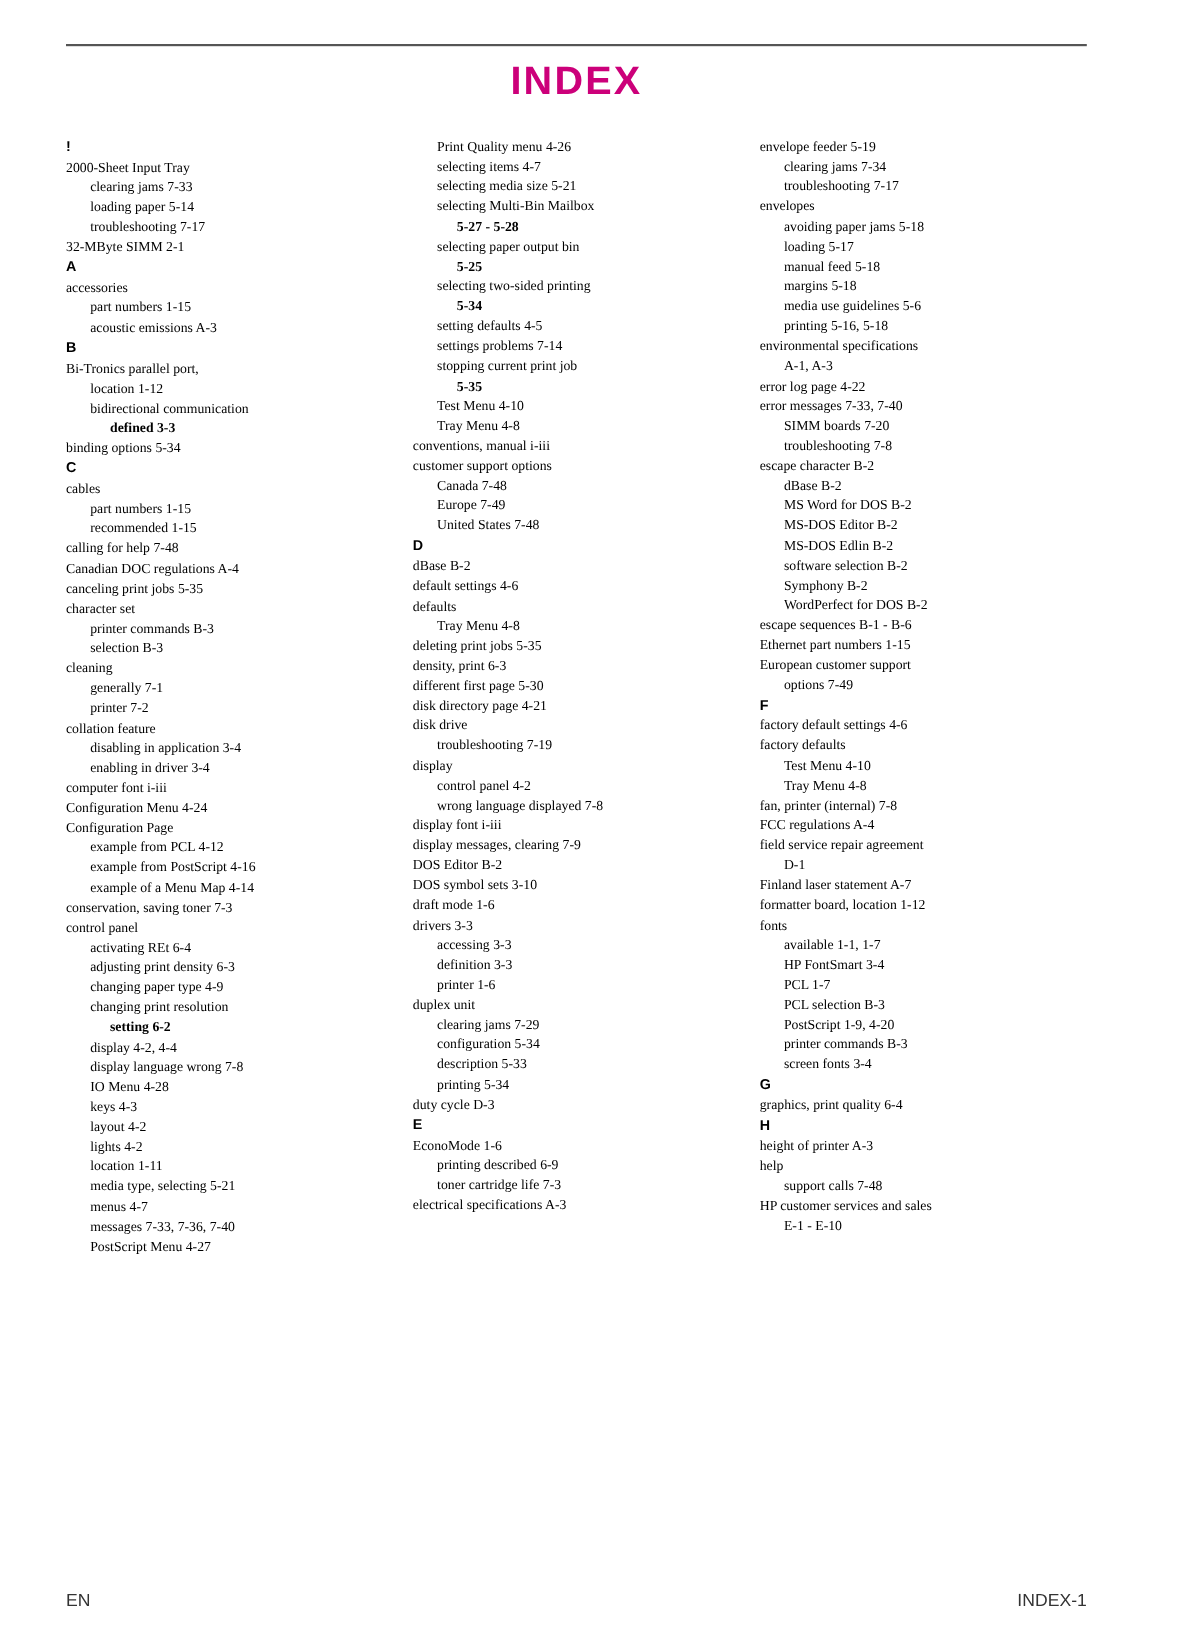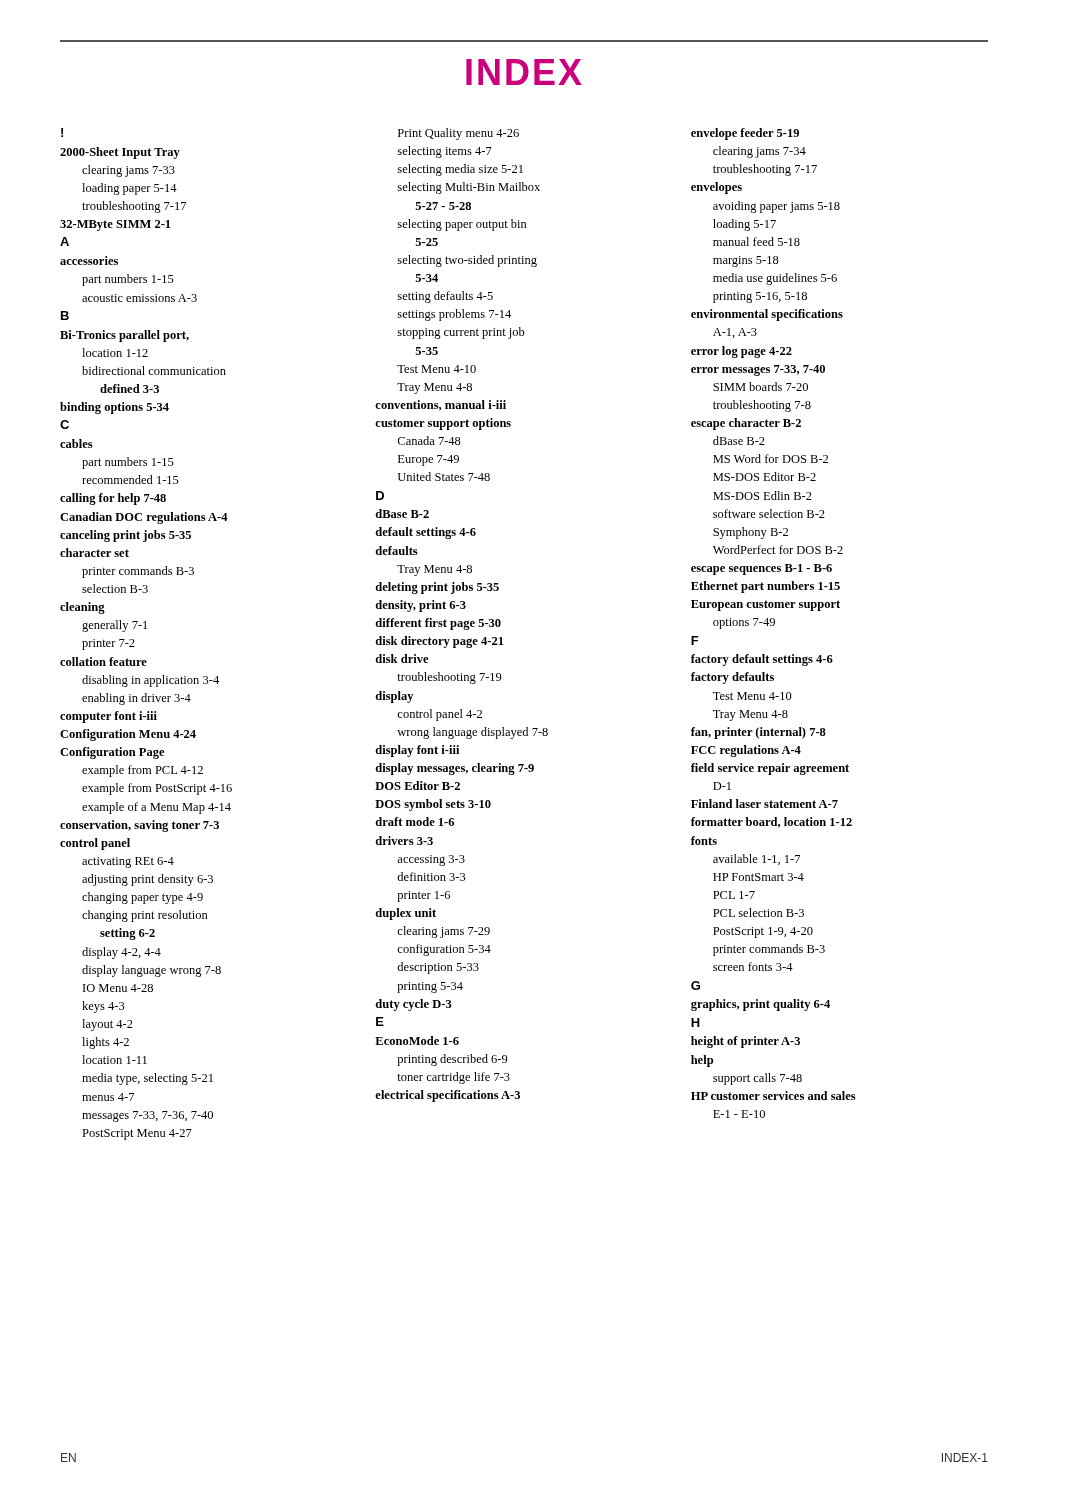--- a/index.html
+++ b/index.html
@@ -50,39 +50,38 @@
     }
     .section-letter {
       font-weight: bold;
       font-size: 13px;
       margin-top: 10px;
       margin-bottom: 2px;
       font-family: Arial, sans-serif;
     }
     .entry-main {
       display: block;
-      font-weight: bold;
     }
     .entry-sub {
       display: block;
       padding-left: 22px;
     }
     .entry-sub2 {
       display: block;
       padding-left: 40px;
       font-weight: bold;
     }
     .footer {
       position: absolute;
       bottom: 30px;
       left: 60px;
       right: 60px;
       display: flex;
       justify-content: space-between;
-      font-size: 12px;
+      font-size: 16px;
       font-family: Arial, sans-serif;
     }
     .footer-left {
       color: #333;
     }
     .footer-right {
       color: #333;
     }
   </style>
 </head>

